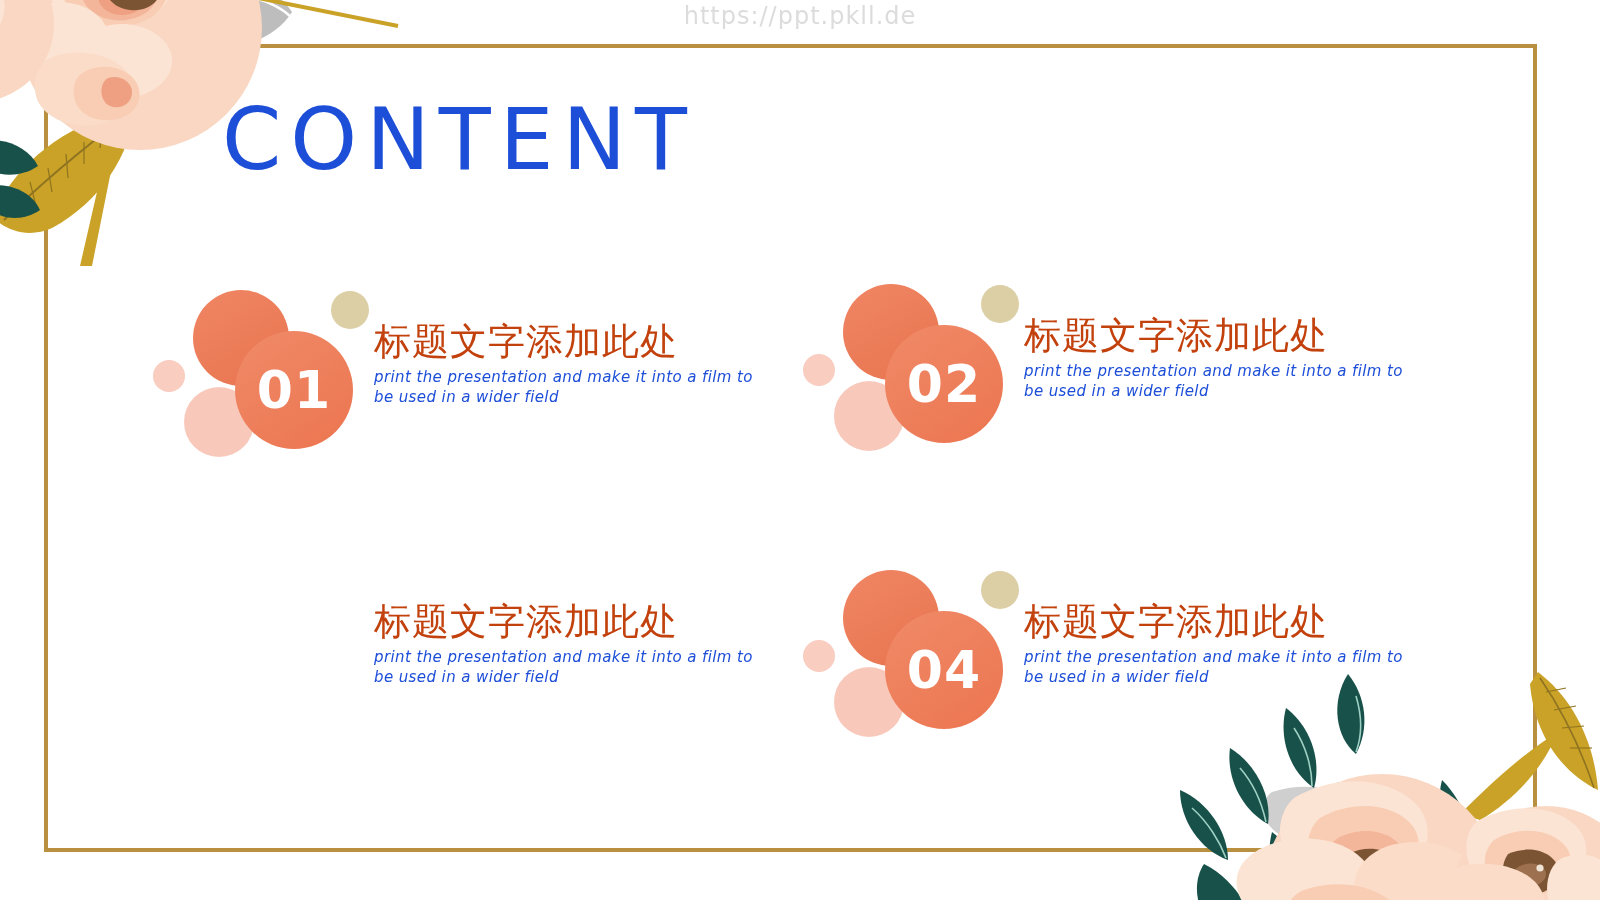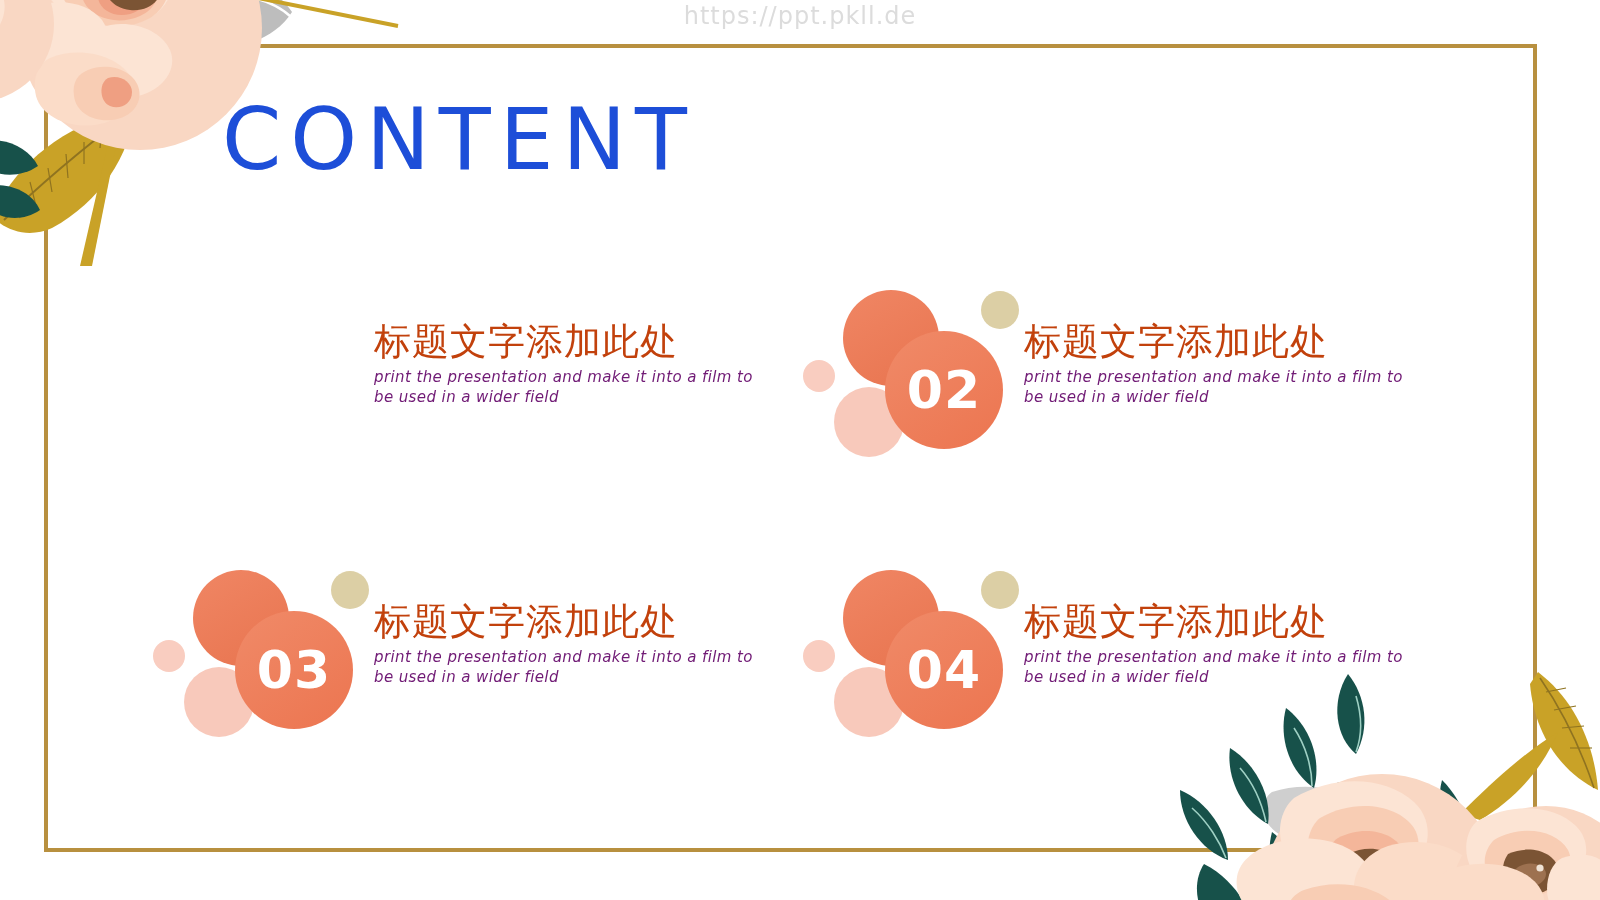--- a/index.html
+++ b/index.html
@@ -110,21 +110,21 @@
     font-size:37px;
     color:#c2410c;
     line-height:1.05;
     letter-spacing:1px;
     font-family:"DejaVu Sans",sans-serif;
     white-space:nowrap;
   }
   .sub{
     margin-top:6px;
     font-size:15px;
-    color:#701a75;
+    color:#1d4ed8;
     line-height:1.32;
     letter-spacing:0.4px;
     font-family:"DejaVu Sans",sans-serif;
     font-style:italic;
   }
 </style>
 </head>
 <body>
 
 <div id="slide">
@@ -261,52 +261,52 @@
         <circle cx="398" cy="196" r="3.6" fill="#efe3d6"></circle>
         <path d="M306 198 C342 184 388 194 400 220 C408 238 392 240 392 240 L296 240 C288 226 294 204 306 198 Z" fill="#fbdcc8"></path>
         <path d="M420 186 C452 176 470 190 470 212 L470 240 L412 240 C400 224 404 194 420 186 Z" fill="#fce4d4"></path>
       </g>
     </svg>
   </div>
 
   <div class="title">CONTENT</div>
 
   <div class="item" style="left:146px;top:275px;width:640px;height:180px;">
+    <div class="cluster">
+      <div class="c c-dot-pink"></div>
+      <div class="c c-big-coral"></div>
+      <div class="c c-pink"></div>
+      <div class="c c-dot-tan"></div>
+      <div class="c c-main">
+        <span class="num">01</span>
+      </div>
+    </div>
     <div class="text-block">
       <div class="head">标题文字添加此处</div>
       <div class="sub">print the presentation and make it into a film to be used in a wider field</div>
     </div>
   </div>
 
-  <div class="item" style="left:796px;top:275px;width:640px;height:180px;">
+  <div class="item" style="left:796px;top:269px;width:640px;height:180px;">
     <div class="cluster">
       <div class="c c-dot-pink"></div>
       <div class="c c-big-coral"></div>
       <div class="c c-pink"></div>
       <div class="c c-dot-tan"></div>
       <div class="c c-main">
         <span class="num">02</span>
       </div>
     </div>
     <div class="text-block">
       <div class="head">标题文字添加此处</div>
       <div class="sub">print the presentation and make it into a film to be used in a wider field</div>
     </div>
   </div>
 
   <div class="item" style="left:146px;top:555px;width:640px;height:180px;">
-    <div class="cluster">
-      <div class="c c-dot-pink"></div>
-      <div class="c c-big-coral"></div>
-      <div class="c c-pink"></div>
-      <div class="c c-dot-tan"></div>
-      <div class="c c-main">
-        <span class="num">03</span>
-      </div>
-    </div>
     <div class="text-block">
       <div class="head">标题文字添加此处</div>
       <div class="sub">print the presentation and make it into a film to be used in a wider field</div>
     </div>
   </div>
 
   <div class="item" style="left:796px;top:555px;width:640px;height:180px;">
     <div class="cluster">
       <div class="c c-dot-pink"></div>
       <div class="c c-big-coral"></div>

